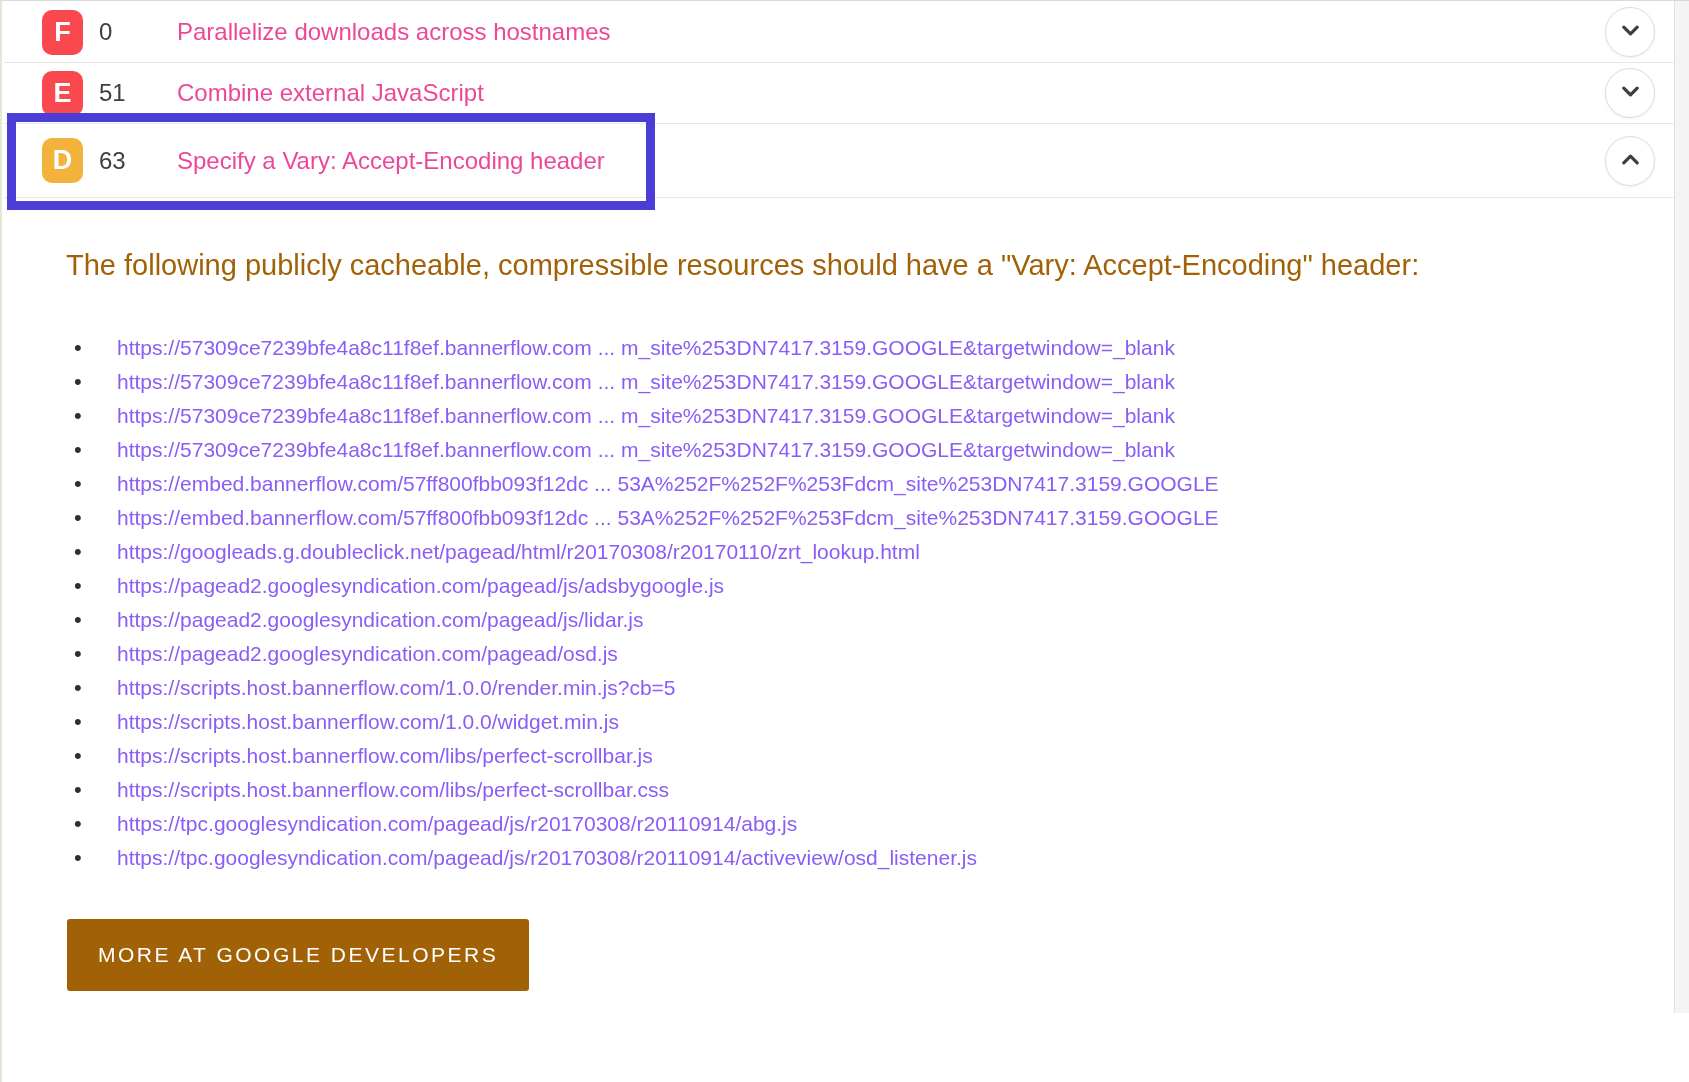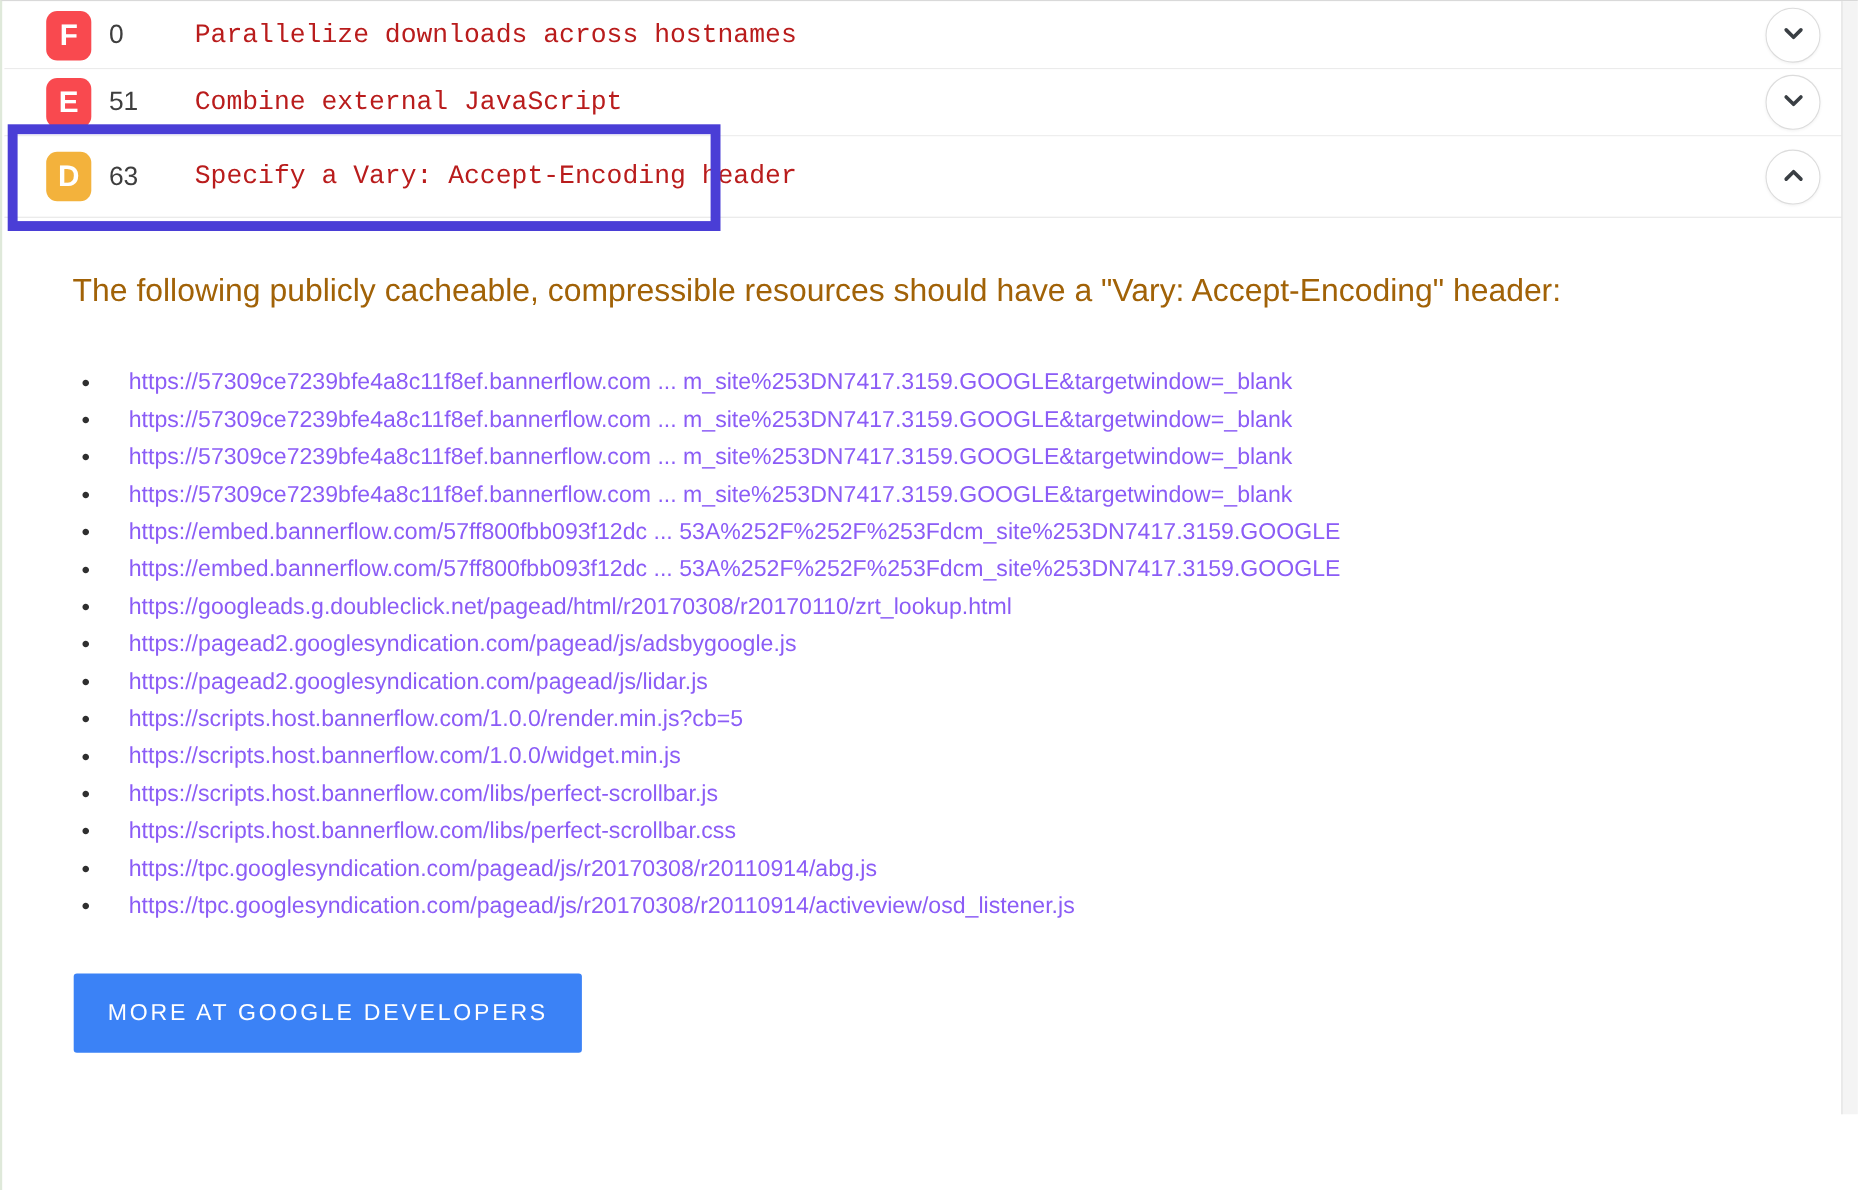--- a/index.html
+++ b/index.html
@@ -42,21 +42,21 @@
     border-radius: 10px;
     color: #fff; font-size: 27px; font-weight: 700;
     display: flex; align-items: center; justify-content: center;
     flex: 0 0 auto;
   }
   .score {
     width: 78px; margin-left: 16px;
     font-size: 24px; color: #3e3e3e;
     flex: 0 0 auto;
   }
-  .issue-title { font-size: 24px; color: #b91c1c; font-family: Liberation Mono, monospace; }
+  .issue-title { font-size: 24px; color: #ec4899; }
   .expander {
     margin-left: auto; margin-right: 20px;
     width: 50px; height: 50px;
     border-radius: 50%;
     background: #fff;
     border: 1px solid #dcdcdc;
     box-shadow: 0 1px 3px rgba(0,0,0,0.06);
     display: flex; align-items: center; justify-content: center;
     cursor: pointer; padding: 0;
     flex: 0 0 auto;
@@ -156,28 +156,29 @@
       <ul class="resource-list">
           <li>https://57309ce7239bfe4a8c11f8ef.bannerflow.com ... m_site%253DN7417.3159.GOOGLE&amp;targetwindow=_blank</li>
           <li>https://57309ce7239bfe4a8c11f8ef.bannerflow.com ... m_site%253DN7417.3159.GOOGLE&amp;targetwindow=_blank</li>
           <li>https://57309ce7239bfe4a8c11f8ef.bannerflow.com ... m_site%253DN7417.3159.GOOGLE&amp;targetwindow=_blank</li>
           <li>https://57309ce7239bfe4a8c11f8ef.bannerflow.com ... m_site%253DN7417.3159.GOOGLE&amp;targetwindow=_blank</li>
           <li>https://embed.bannerflow.com/57ff800fbb093f12dc ... 53A%252F%252F%253Fdcm_site%253DN7417.3159.GOOGLE</li>
           <li>https://embed.bannerflow.com/57ff800fbb093f12dc ... 53A%252F%252F%253Fdcm_site%253DN7417.3159.GOOGLE</li>
           <li>https://googleads.g.doubleclick.net/pagead/html/r20170308/r20170110/zrt_lookup.html</li>
           <li>https://pagead2.googlesyndication.com/pagead/js/adsbygoogle.js</li>
           <li>https://pagead2.googlesyndication.com/pagead/js/lidar.js</li>
+          <li>https://pagead2.googlesyndication.com/pagead/osd.js</li>
           <li>https://scripts.host.bannerflow.com/1.0.0/render.min.js?cb=5</li>
           <li>https://scripts.host.bannerflow.com/1.0.0/widget.min.js</li>
           <li>https://scripts.host.bannerflow.com/libs/perfect-scrollbar.js</li>
           <li>https://scripts.host.bannerflow.com/libs/perfect-scrollbar.css</li>
           <li>https://tpc.googlesyndication.com/pagead/js/r20170308/r20110914/abg.js</li>
           <li>https://tpc.googlesyndication.com/pagead/js/r20170308/r20110914/activeview/osd_listener.js</li>
         </ul>
-      <button class="more-button" style="background: #3b82f6;">MORE AT GOOGLE DEVELOPERS</button>
+      <button class="more-button" style="background: #a16207;">MORE AT GOOGLE DEVELOPERS</button>
     </div>
 
   </div>
 
   <div class="highlight-rect" style="border-color: rgb(74, 62, 214);"></div>
   <div class="right-gutter"></div>
 
 </div>
 
 </body></html>

